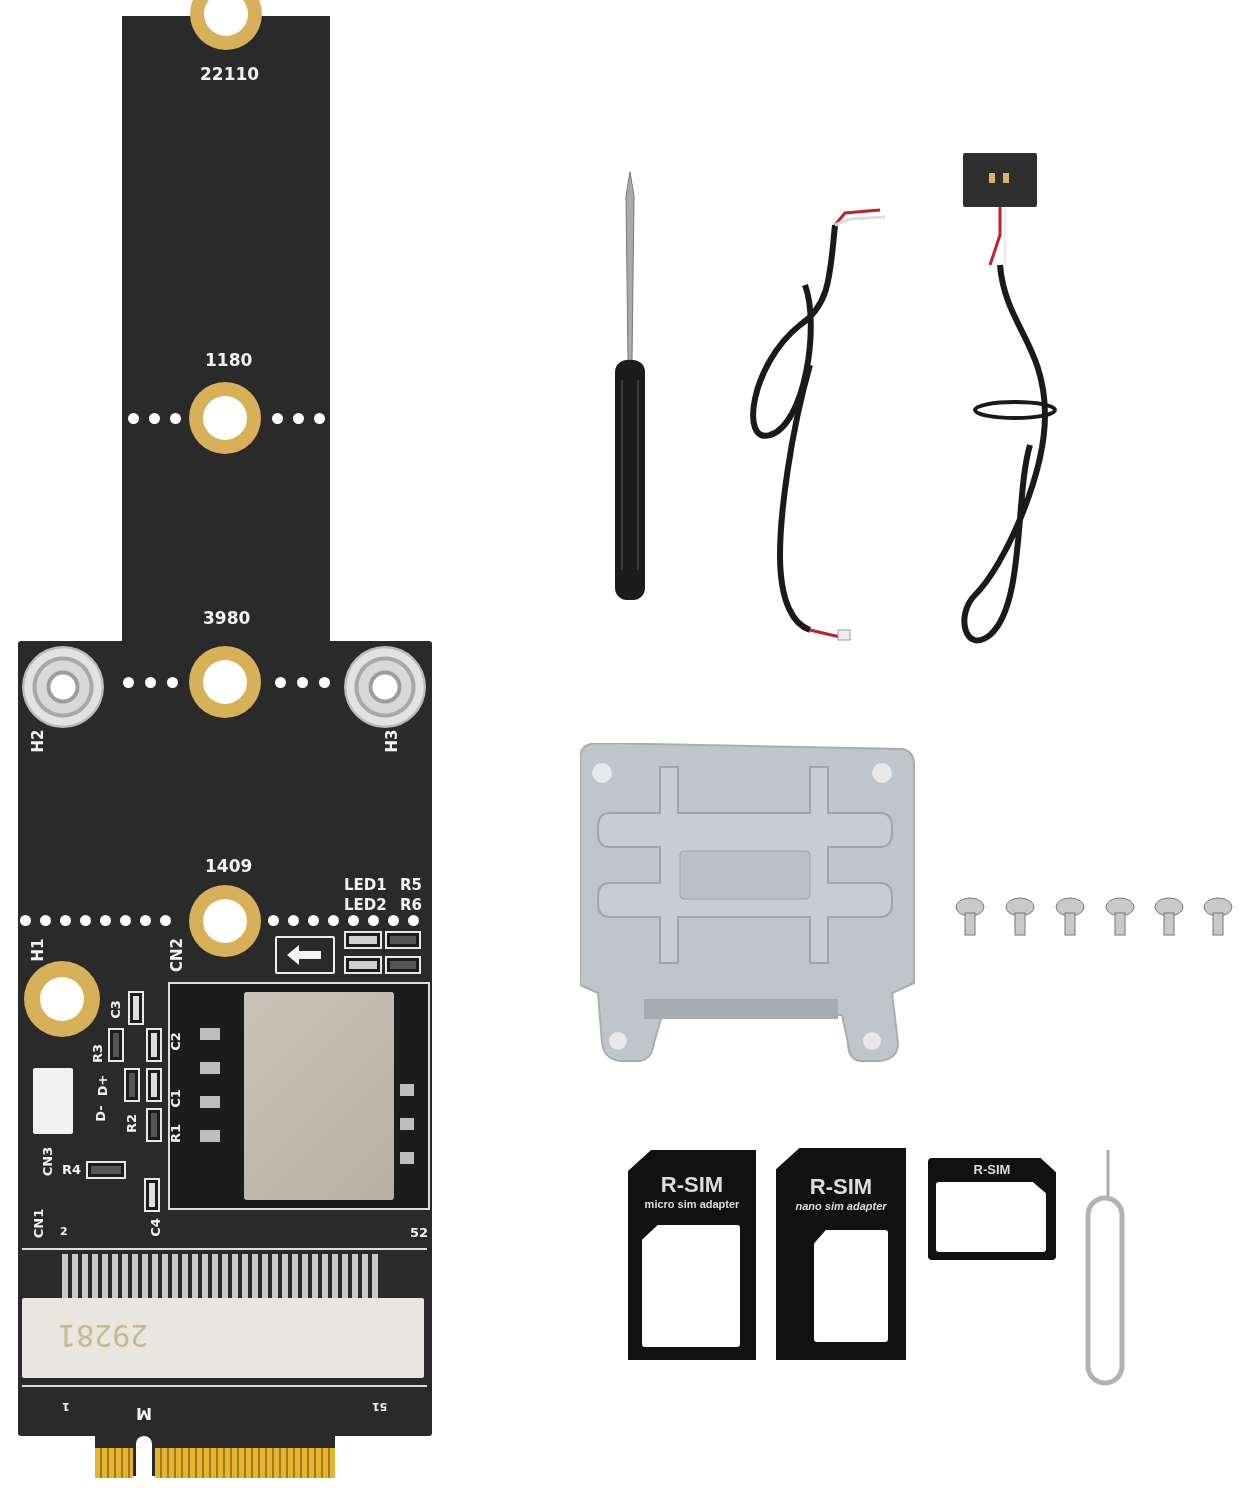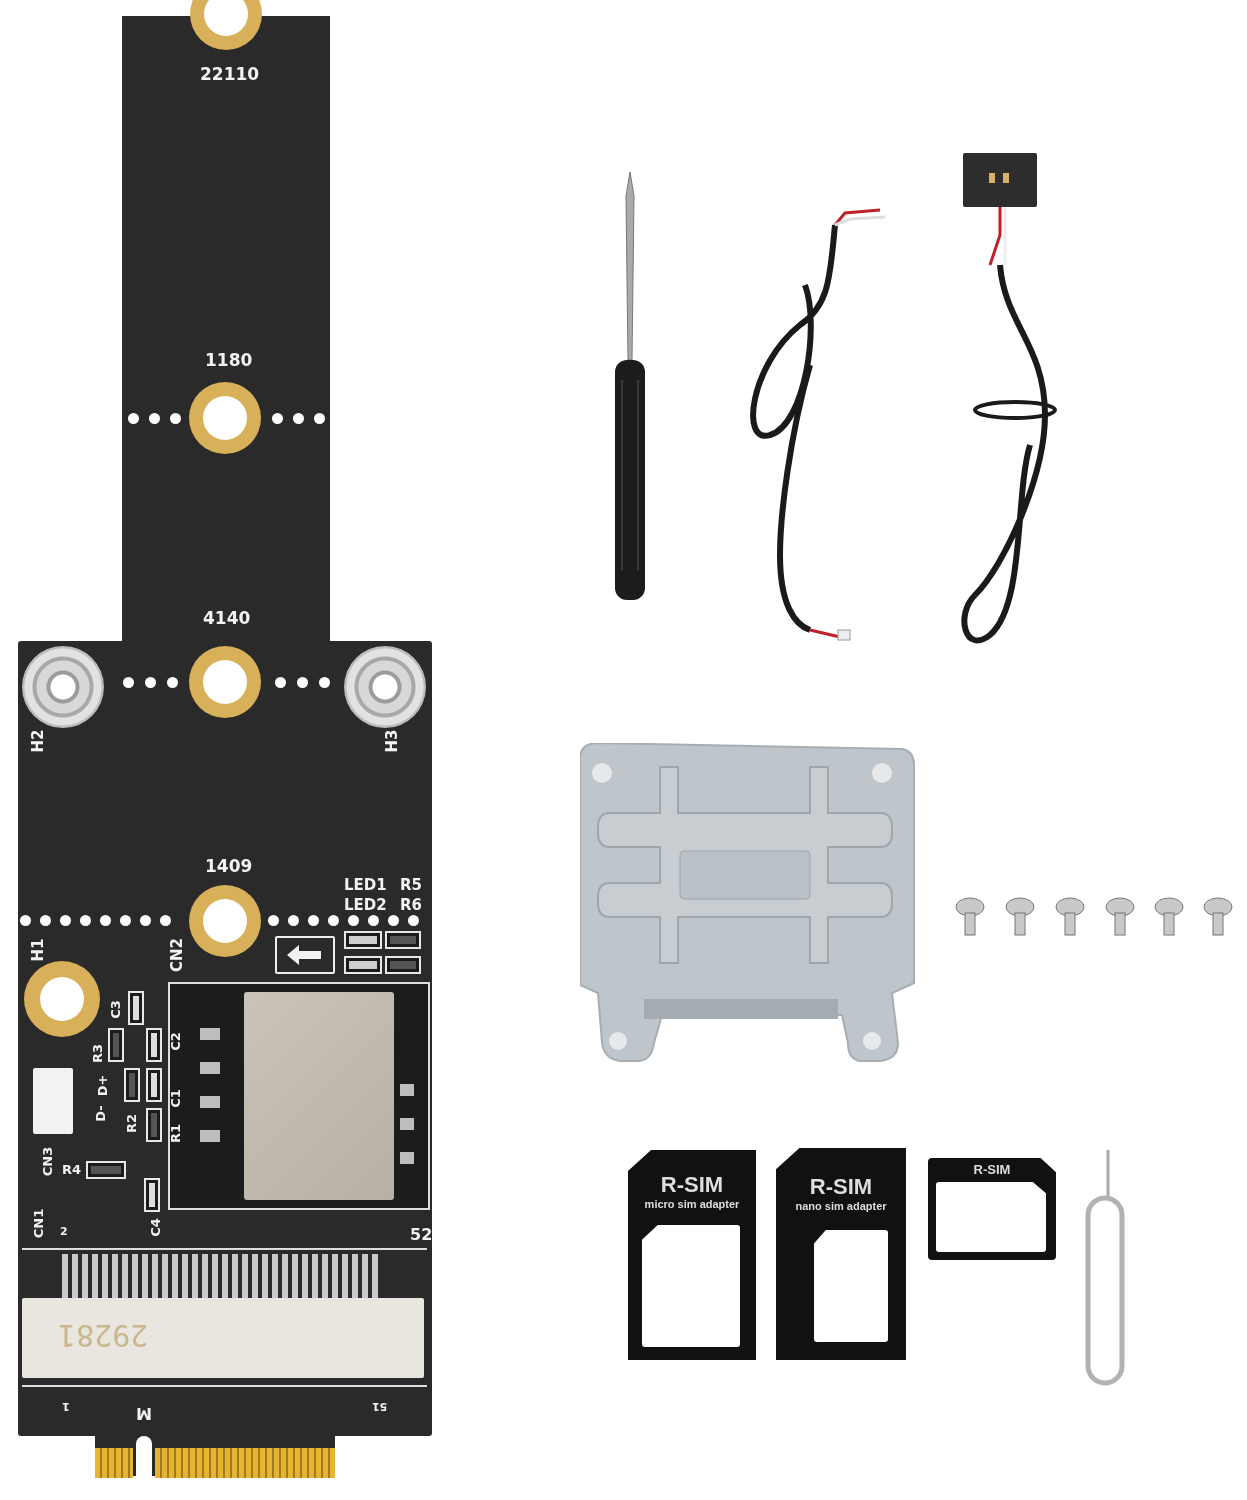--- a/index.html
+++ b/index.html
@@ -34,21 +34,21 @@
     <span class="dot" style="left:6px"></span>
       <span class="dot" style="left:27px"></span>
       <span class="dot" style="left:48px"></span>
     <span class="dot" style="left:150px"></span>
       <span class="dot" style="left:171px"></span>
       <span class="dot" style="left:192px"></span>
   </div>
   <div class="abs gold" style="left:189px;top:366px;width:72px;height:72px;"></div>
   <div class="abs hole" style="left:203px;top:380px;width:44px;height:44px;"></div>
 
-  <div class="abs silk" style="left:203px;top:592px;font-size:17px;">4140</div>
+  <div class="abs silk" style="left:203px;top:592px;font-size:17px;">3980</div>
   <div class="abs" style="left:105px;top:661px;width:240px;height:12px;">
     <span class="dot" style="left:18px"></span>
       <span class="dot" style="left:40px"></span>
       <span class="dot" style="left:62px"></span>
     <span class="dot" style="left:170px"></span>
       <span class="dot" style="left:192px"></span>
       <span class="dot" style="left:214px"></span>
   </div>
   <div class="abs gold" style="left:189px;top:630px;width:72px;height:72px;"></div>
   <div class="abs hole" style="left:203px;top:644px;width:44px;height:44px;"></div>
@@ -153,21 +153,21 @@
   <div class="abs silk" style="left:62px;top:1146px;font-size:13px;">R4</div>
   <div class="smd" style="left:86px;top:1145px;width:36px;height:14px;">
       <i style="background:#555"></i>
     </div>
   <div class="smd" style="left:144px;top:1162px;width:12px;height:30px;">
       <i style="background:#ddd"></i>
     </div>
   <div class="abs silk rot" style="left:146px;top:1204px;font-size:13px;">C4</div>
   <div class="abs silk rot" style="left:24px;top:1200px;font-size:13px;">CN1</div>
   <div class="abs silk" style="left:60px;top:1209px;font-size:11px;">2</div>
-  <div class="abs silk" style="left:410px;top:1209px;font-size:16px;">52</div>
+  <div class="abs silk" style="left:410px;top:1209px;font-size:13px;">52</div>
 
   <div class="abs" style="left:22px;top:1232px;width:405px;height:135px;border-top:2px solid #ddd;border-bottom:2px solid #ddd;">
     <div class="abs" style="left:40px;top:4px;width:320px;height:50px;background:repeating-linear-gradient(90deg,#c9c9c9 0 6px,#2a2a2a 6px 10px);"></div>
     <div class="abs" style="left:0;top:48px;width:402px;height:80px;background:#e9e6df;border-radius:2px;"></div>
     <div class="abs" style="left:36px;top:68px;font-size:30px;color:#c9b78d;transform:rotate(180deg);font-family:'DejaVu Sans Mono',monospace;">29281</div>
   </div>
 
   <div class="abs silk" style="left:62px;top:1384px;font-size:11px;transform:rotate(180deg);">1</div>
   <div class="abs silk" style="left:136px;top:1388px;font-size:16px;transform:rotate(180deg);">M</div>
   <div class="abs silk" style="left:372px;top:1384px;font-size:11px;transform:rotate(180deg);">51</div>
@@ -248,21 +248,21 @@
 </div>
 
 <div class="abs" style="left:628px;top:1150px;width:128px;height:210px;background:#111;clip-path:polygon(18% 0,100% 0,100% 100%,0 100%,0 10%);">
   <div class="abs" style="left:0;right:0;top:22px;text-align:center;color:#ddd;font-weight:bold;font-size:22px;">R-SIM</div>
   <div class="abs" style="left:0;right:0;top:48px;text-align:center;color:#ddd;font-weight:bold;font-size:11px;">micro sim adapter</div>
   <div class="abs" style="left:14px;top:75px;width:98px;height:122px;background:#fff;border-radius:3px;clip-path:polygon(16% 0,100% 0,100% 100%,0 100%,0 12%);"></div>
 </div>
 
 <div class="abs" style="left:776px;top:1148px;width:130px;height:212px;background:#111;clip-path:polygon(18% 0,100% 0,100% 100%,0 100%,0 10%);">
   <div class="abs" style="left:0;right:0;top:26px;text-align:center;color:#ddd;font-weight:bold;font-size:22px;">R-SIM</div>
-  <div class="abs" style="left:0;right:0;top:52px;text-align:center;color:#ddd;font-weight:bold;font-size:11px;">nano sim adapter</div>
+  <div class="abs" style="left:0;right:0;top:52px;text-align:center;color:#ddd;font-weight:bold;font-size:11px;font-style:italic;">nano sim adapter</div>
   <div class="abs" style="left:38px;top:82px;width:74px;height:112px;background:#fff;border-radius:3px;clip-path:polygon(16% 0,100% 0,100% 100%,0 100%,0 12%);"></div>
 </div>
 
 <div class="abs" style="left:928px;top:1158px;width:128px;height:102px;background:#111;border-radius:4px;clip-path:polygon(0 0,88% 0,100% 14%,100% 100%,0 100%);">
   <div class="abs" style="left:0;right:0;top:4px;text-align:center;color:#ddd;font-weight:bold;font-size:13px;">R-SIM</div>
   <div class="abs" style="left:8px;top:24px;width:110px;height:70px;background:#fff;border-radius:3px;clip-path:polygon(0 0,88% 0,100% 16%,100% 100%,0 100%);"></div>
 </div>
 
 <svg class="abs" style="left:1080px;top:1148px" width="50" height="240" viewBox="0 0 50 240">
   <line x1="28" y1="2" x2="28" y2="50" stroke="#aaa" stroke-width="3"></line>

